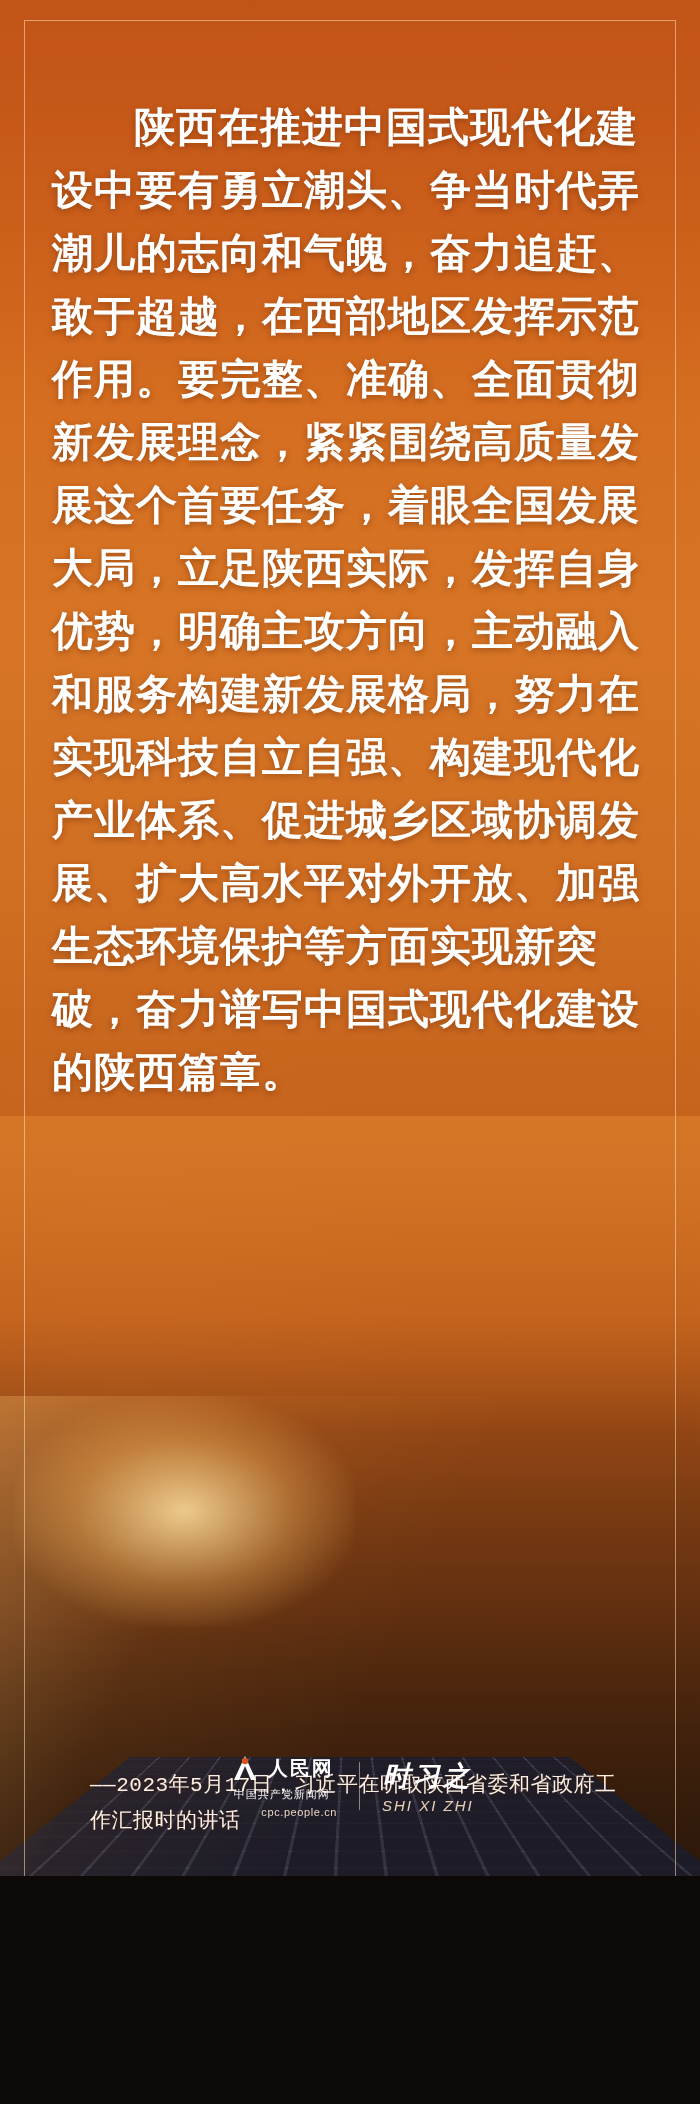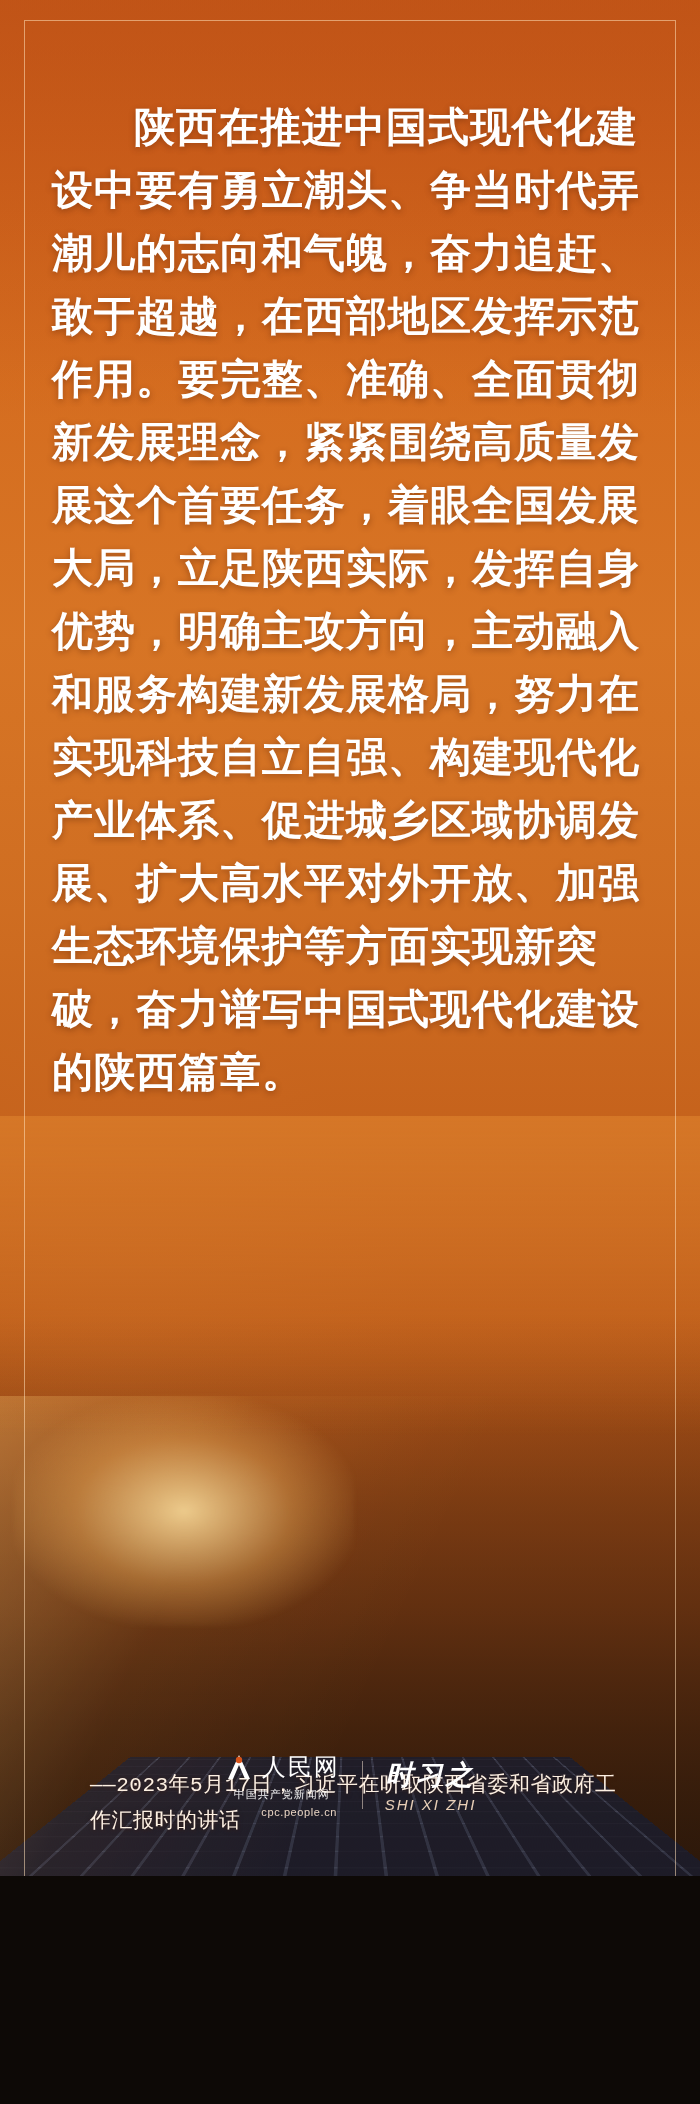--- a/index.html
+++ b/index.html
@@ -147,22 +147,22 @@
     gap: 4px;
   }
   .logo-people .mark {
     display: flex;
     align-items: center;
     gap: 8px;
   }
   .logo-people .zh {
     color: #ffffff;
     font-family: "DejaVu Sans", "Liberation Sans", sans-serif;
-    font-size: 24px;
-    font-weight: 400;
+    font-size: 20px;
+    font-weight: 700;
     letter-spacing: 2px;
   }
   .logo-people .sub {
     color: #ffffff;
     font-family: "DejaVu Sans", "Liberation Sans", sans-serif;
     font-size: 11px;
     letter-spacing: 1px;
     opacity: 0.95;
   }
   .logo-people .url {

